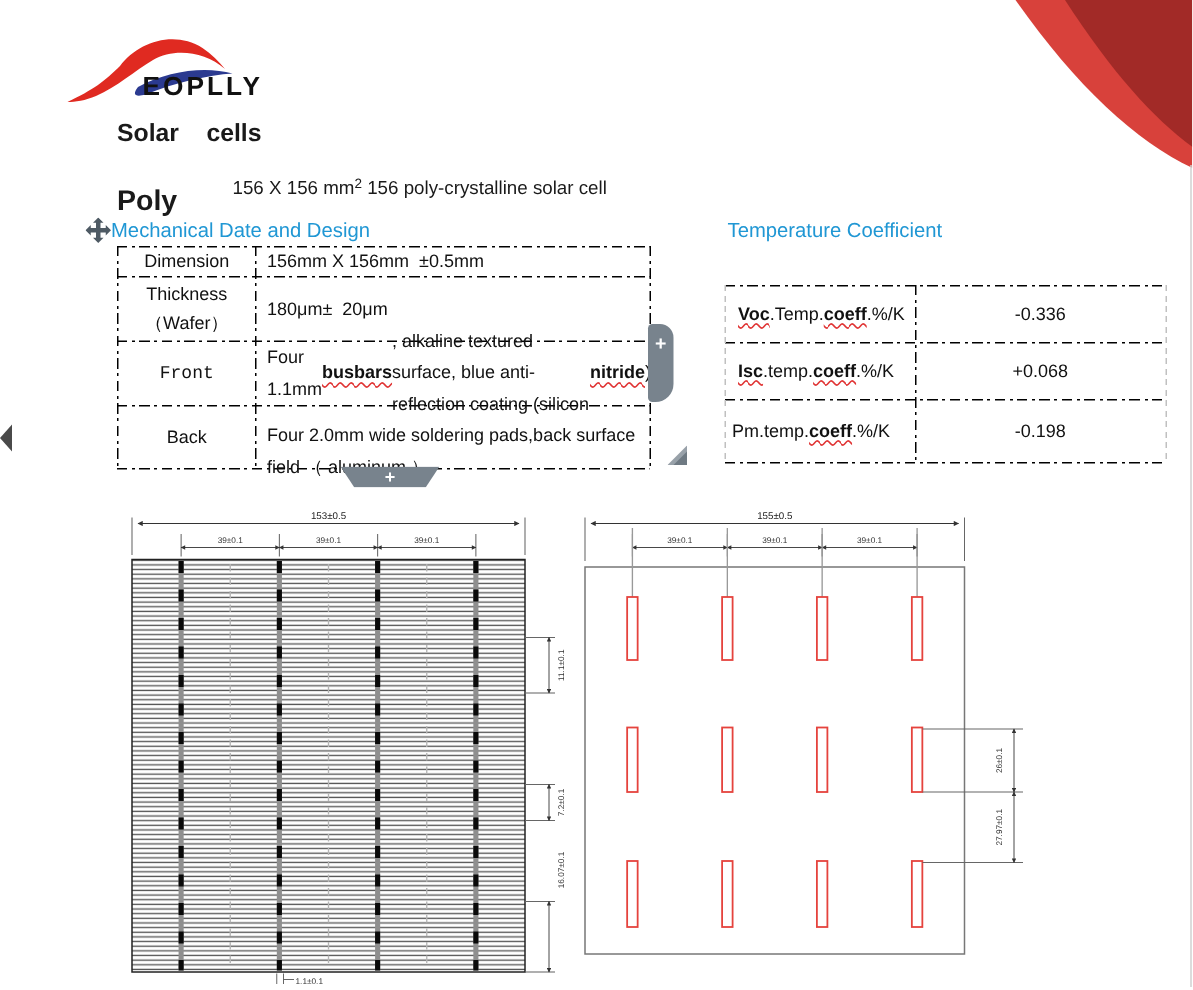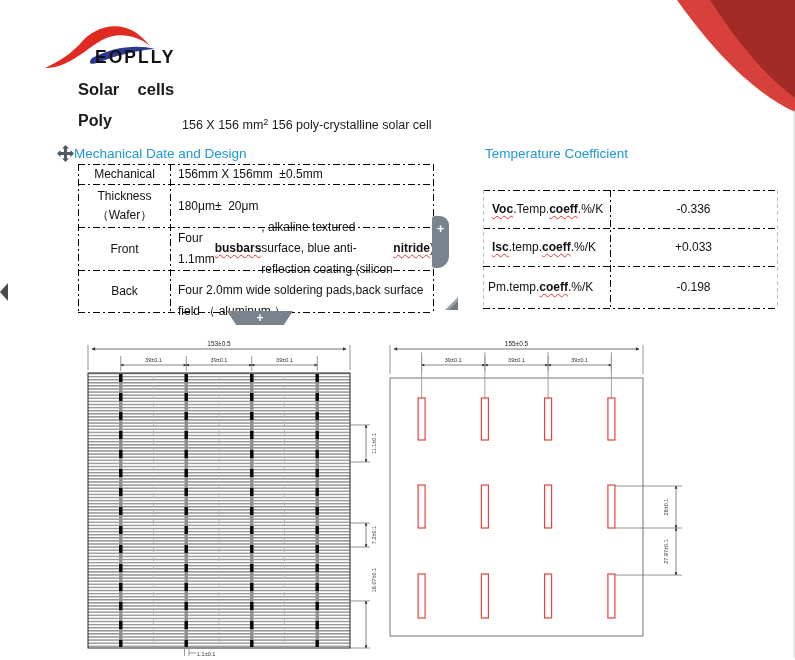--- a/index.html
+++ b/index.html
@@ -13,22 +13,22 @@
   .vdd{position:absolute;width:1px;
        background-image:repeating-linear-gradient(180deg,#000 0,#000 7px,transparent 7px,transparent 10px,#000 10px,#000 12px,transparent 12px,transparent 15px);}
   .vgray{position:absolute;width:1px;
        background-image:repeating-linear-gradient(180deg,#c0c0c0 0,#c0c0c0 4px,transparent 4px,transparent 7px);}
   .cell{position:absolute;display:flex;align-items:center;font-size:12px;color:#111;line-height:20px;}
   .cell.center{justify-content:center;text-align:center;}
   .cell.wrap{line-height:21px;}
   .heading{position:absolute;font-size:13.5px;color:#2097d4;}
   .logo-text{position:absolute;left:95px;top:47px;font-size:17.5px;font-weight:800;letter-spacing:2px;color:#111;text-align:center;}
   .title1{position:absolute;left:78px;top:80px;font-size:16.5px;font-weight:bold;}
-  .title2{position:absolute;left:78px;top:112px;font-size:16px;font-weight:bold;}
-  .spec{position:absolute;left:155px;top:117px;font-size:12.5px;margin-left:27px;}
+  .title2{position:absolute;left:78px;top:124px;font-size:19px;font-weight:bold;}
+  .spec{position:absolute;left:155px;top:117px;font-size:12.5px;}
   .spec sup{font-size:9px;vertical-align:4px;}
   .sq{text-decoration:underline;text-decoration-style:wavy;text-decoration-color:#e03434;
       text-decoration-thickness:1px;text-underline-offset:2px;font-weight:bold;}
   .handle-v{position:absolute;left:432px;top:216px;width:17px;height:52px;background:#78838d;
             border-radius:3px 9px 12px 3px;color:#fff;font-size:13px;font-weight:bold;
             display:flex;justify-content:center;padding-top:5px;box-sizing:border-box;}
   .handle-h{position:absolute;left:227px;top:311px;width:66px;height:14px;background:#78838d;
             clip-path:polygon(0 0,100% 0,86% 100%,14% 100%);color:#fff;font-size:12px;font-weight:bold;
             display:flex;justify-content:center;align-items:center;line-height:10px;}
 </style>
@@ -61,47 +61,47 @@
 
   <div class="hdd" style="left:78px;top:164px;width:355px;"></div>
   <div class="hdd" style="left:78px;top:184px;width:355px;"></div>
   <div class="hdd" style="left:78px;top:227px;width:355px;"></div>
   <div class="hdd" style="left:78px;top:270px;width:355px;"></div>
   <div class="hdd" style="left:78px;top:312px;width:355px;"></div>
   <div class="vdd" style="left:78px;top:164px;height:148px;"></div>
   <div class="vdd" style="left:170px;top:164px;height:148px;"></div>
   <div class="vdd" style="left:433px;top:164px;height:148px;"></div>
 
-  <div class="cell center" style="left:79px;top:164px;width:91px;height:20px;">Mechanical</div>
+  <div class="cell center" style="left:79px;top:164px;width:91px;height:20px;">Dimension</div>
   <div class="cell pre" style="left:178px;top:164px;width:254px;height:20px;">156mm X 156mm  ±0.5mm</div>
 
   <div class="cell center" style="left:79px;top:184px;width:91px;height:43px;">
     <div style="line-height:19px;"><span>Thickness</span><br>
     <span>（Wafer）</span></div>
   </div>
   <div class="cell pre" style="left:178px;top:184px;width:254px;height:43px;">180μm±  20μm</div>
 
-  <div class="cell center" style="left:79px;top:227px;width:91px;height:43px;">Front</div>
+  <div class="cell center" style="left:79px;top:227px;width:91px;height:43px;font-family:Liberation Mono, monospace;">Front</div>
   <div class="cell wrap" style="left:178px;top:227px;width:256px;height:43px;">Four 1.1mm <span class="sq">busbars</span>, alkaline textured surface, blue anti-reflection coating (silicon <span class="sq">nitride</span>)</div>
 
   <div class="cell center" style="left:79px;top:270px;width:91px;height:42px;">Back</div>
   <div class="cell wrap" style="left:178px;top:280px;width:256px;height:42px;">Four 2.0mm wide soldering pads,back surface field （ aluminum ）</div>
 
   <div class="hdd" style="left:483px;top:190px;width:294px;"></div>
   <div class="hdd" style="left:483px;top:228px;width:294px;"></div>
   <div class="hdd" style="left:483px;top:266px;width:294px;"></div>
   <div class="hdd" style="left:483px;top:308px;width:294px;"></div>
   <div class="vgray" style="left:483px;top:190px;height:118px;"></div>
   <div class="vdd" style="left:610px;top:190px;height:118px;"></div>
   <div class="vgray" style="left:777px;top:190px;height:118px;"></div>
 
   <div class="cell" style="left:492px;top:190px;width:116px;height:38px;"><span class="sq">Voc</span>.Temp.<span class="sq">coeff</span>.%/K</div>
   <div class="cell center" style="left:612px;top:190px;width:163px;height:38px;">-0.336</div>
   <div class="cell" style="left:492px;top:228px;width:116px;height:38px;"><span class="sq">Isc</span>.temp.<span class="sq">coeff</span>.%/K</div>
-  <div class="cell center" style="left:612px;top:228px;width:163px;height:38px;">+0.033</div>
+  <div class="cell center" style="left:612px;top:228px;width:163px;height:38px;">+0.068</div>
   <div class="cell" style="left:488px;top:266px;width:116px;height:42px;">Pm.temp.<span class="sq">coeff</span>.%/K</div>
   <div class="cell center" style="left:612px;top:266px;width:163px;height:42px;">-0.198</div>
 
   <div class="handle-v">
     <span>+</span>
   </div>
   <svg class="abs" style="left:445px;top:297px;" width="13" height="13" viewBox="0 0 13 13">
     <polygon points="0,13 13,0 13,13" fill="#98a1a9"></polygon>
     <polygon points="4,13 13,4 13,13" fill="#6f7a83"></polygon>
   </svg>

